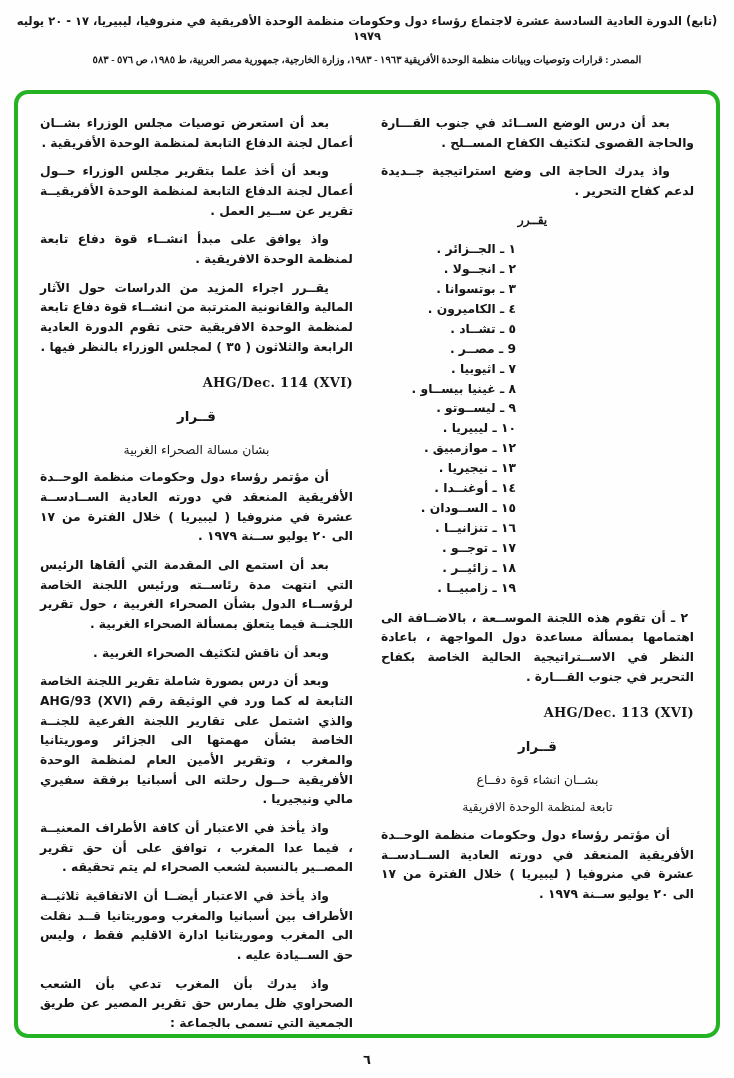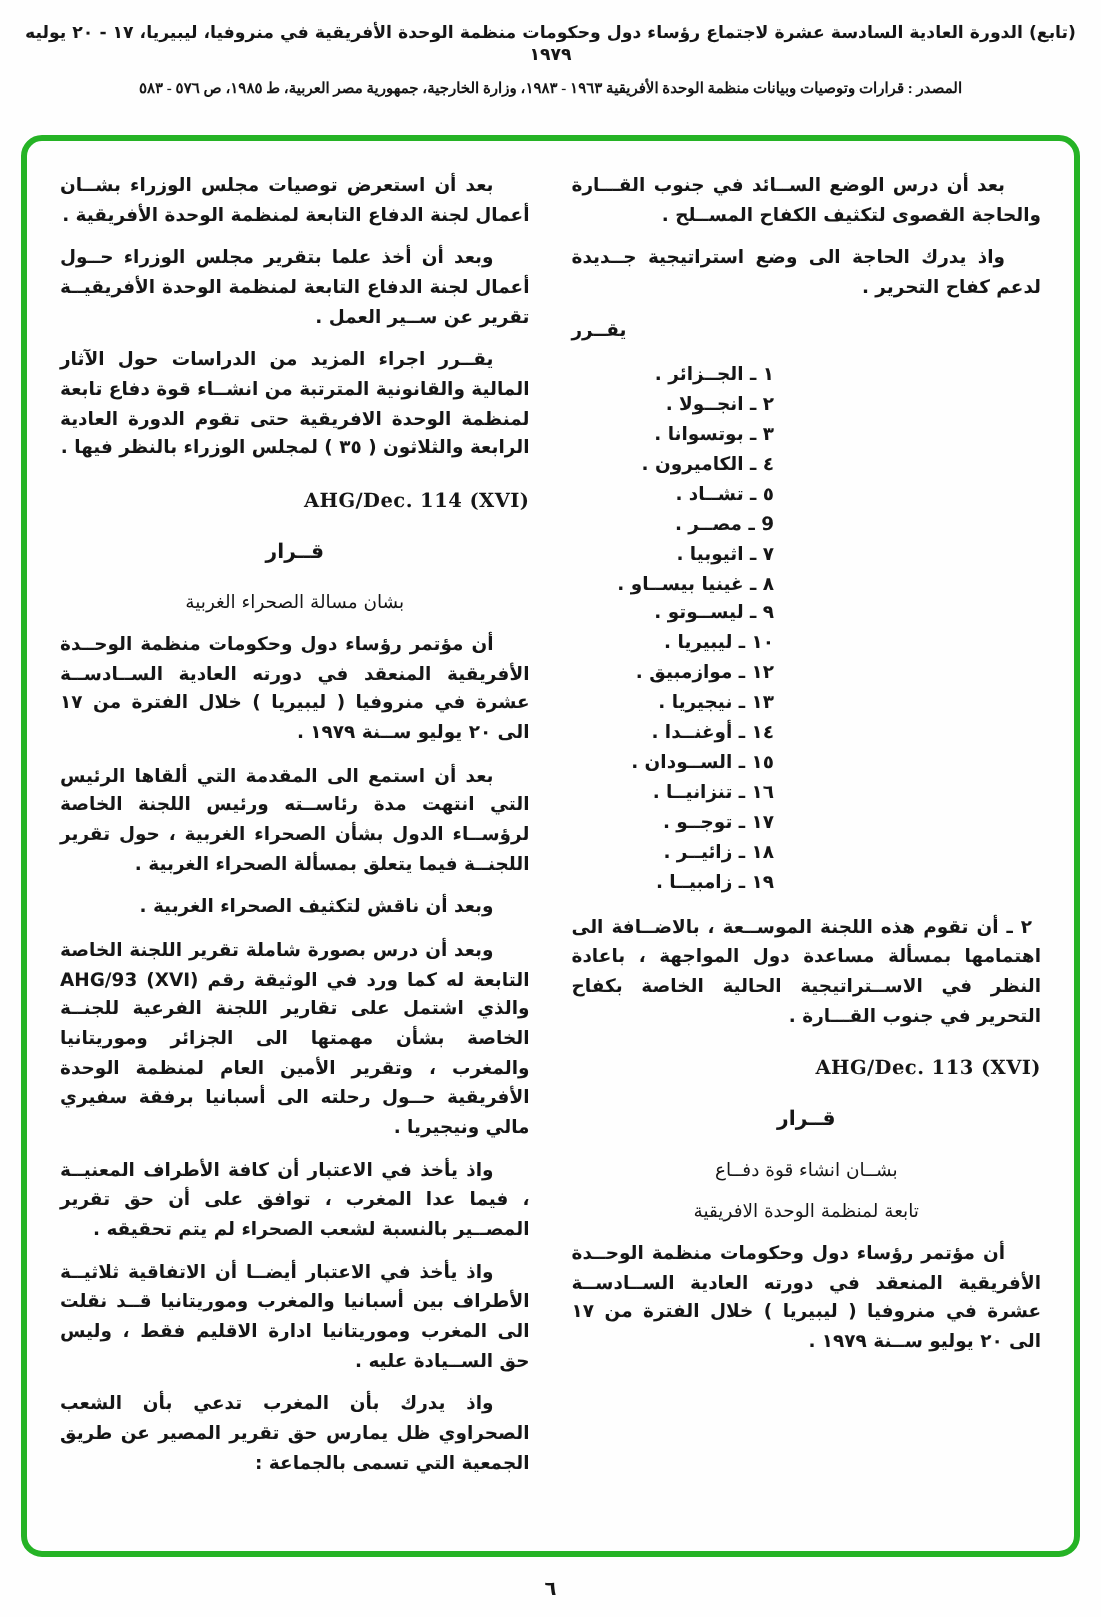--- a/index.html
+++ b/index.html
@@ -31,21 +31,21 @@
     background:var(--page-bg);
   }
   .columns{display:flex;direction:rtl;gap:28px;height:100%;}
   .col{
     flex:1 1 0;min-width:0;
     text-align:justify;
     font-size:12.3px;line-height:1.6;font-weight:700;
   }
   .para{margin:0 0 9px;text-indent:24px;}
   .para.num{text-indent:6px;}
-  .decree{margin:2px 0 10px;text-indent:10px;text-align:left;font-weight:700;}
+  .decree{margin:2px 0 10px;text-indent:10px;text-align:center;font-weight:700;font-family:Liberation Serif, serif;}
   .country-list{margin:2px 0 10px;padding-right:178px;}
   .country{white-space:nowrap;line-height:1.62;}
   .doc-ref{
     direction:ltr;text-align:right;
     font-family:"DejaVu Serif", serif;
     font-size:13px;letter-spacing:.3px;
     margin:16px 0 12px;font-weight:700;
   }
   .res-title{text-align:center;font-size:13.5px;margin:4px 0 13px;font-weight:700;}
   .res-sub{text-align:center;font-size:12.3px;margin:0 0 8px;font-weight:400;}
@@ -95,20 +95,21 @@
         <div class="doc-ref">AHG/Dec. 113 (XVI)</div>
         <h2 class="res-title">قــرار</h2>
         <h3 class="res-sub">بشــان انشاء قوة دفــاع</h3>
         <h3 class="res-sub">تابعة لمنظمة الوحدة الافريقية</h3>
         <p class="para">أن مؤتمر رؤساء دول وحكومات منظمة الوحــدة الأفريقية المنعقد في دورته العادية الســادســة عشرة في منروفيا ( ليبيريا ) خلال الفترة من ١٧ الى ٢٠ يوليو ســنة ١٩٧٩ .</p>
       </section>
 
       <section class="col">
         <p class="para">بعد أن استعرض توصيات مجلس الوزراء بشــان أعمال لجنة الدفاع التابعة لمنظمة الوحدة الأفريقية .</p>
         <p class="para">وبعد أن أخذ علما بتقرير مجلس الوزراء حــول أعمال لجنة الدفاع التابعة لمنظمة الوحدة الأفريقيــة تقرير عن ســير العمل .</p>
+        <p class="para">واذ يوافق على مبدأ انشــاء قوة دفاع تابعة لمنظمة الوحدة الافريقية .</p>
         <p class="para">يقــرر اجراء المزيد من الدراسات حول الآثار المالية والقانونية المترتبة من انشــاء قوة دفاع تابعة لمنظمة الوحدة الافريقية حتى تقوم الدورة العادية الرابعة والثلاثون ( ٣٥ ) لمجلس الوزراء بالنظر فيها .</p>
 
         <div class="doc-ref">AHG/Dec. 114 (XVI)</div>
         <h2 class="res-title">قــرار</h2>
         <h3 class="res-sub">بشان مسالة الصحراء الغربية</h3>
 
         <p class="para">أن مؤتمر رؤساء دول وحكومات منظمة الوحــدة الأفريقية المنعقد في دورته العادية الســادســة عشرة في منروفيا ( ليبيريا ) خلال الفترة من ١٧ الى ٢٠ يوليو ســنة ١٩٧٩ .</p>
         <p class="para">بعد أن استمع الى المقدمة التي ألقاها الرئيس التي انتهت مدة رئاســته ورئيس اللجنة الخاصة لرؤســاء الدول بشأن الصحراء الغربية ، حول تقرير اللجنــة فيما يتعلق بمسألة الصحراء الغربية .</p>
         <p class="para">وبعد أن ناقش لتكثيف الصحراء الغربية .</p>
         <p class="para">وبعد أن درس بصورة شاملة تقرير اللجنة الخاصة التابعة له كما ورد في الوثيقة رقم ‎AHG/93 (XVI)‎ والذي اشتمل على تقارير اللجنة الفرعية للجنــة الخاصة بشأن مهمتها الى الجزائر وموريتانيا والمغرب ، وتقرير الأمين العام لمنظمة الوحدة الأفريقية حــول رحلته الى أسبانيا برفقة سفيري مالي ونيجيريا .</p>

